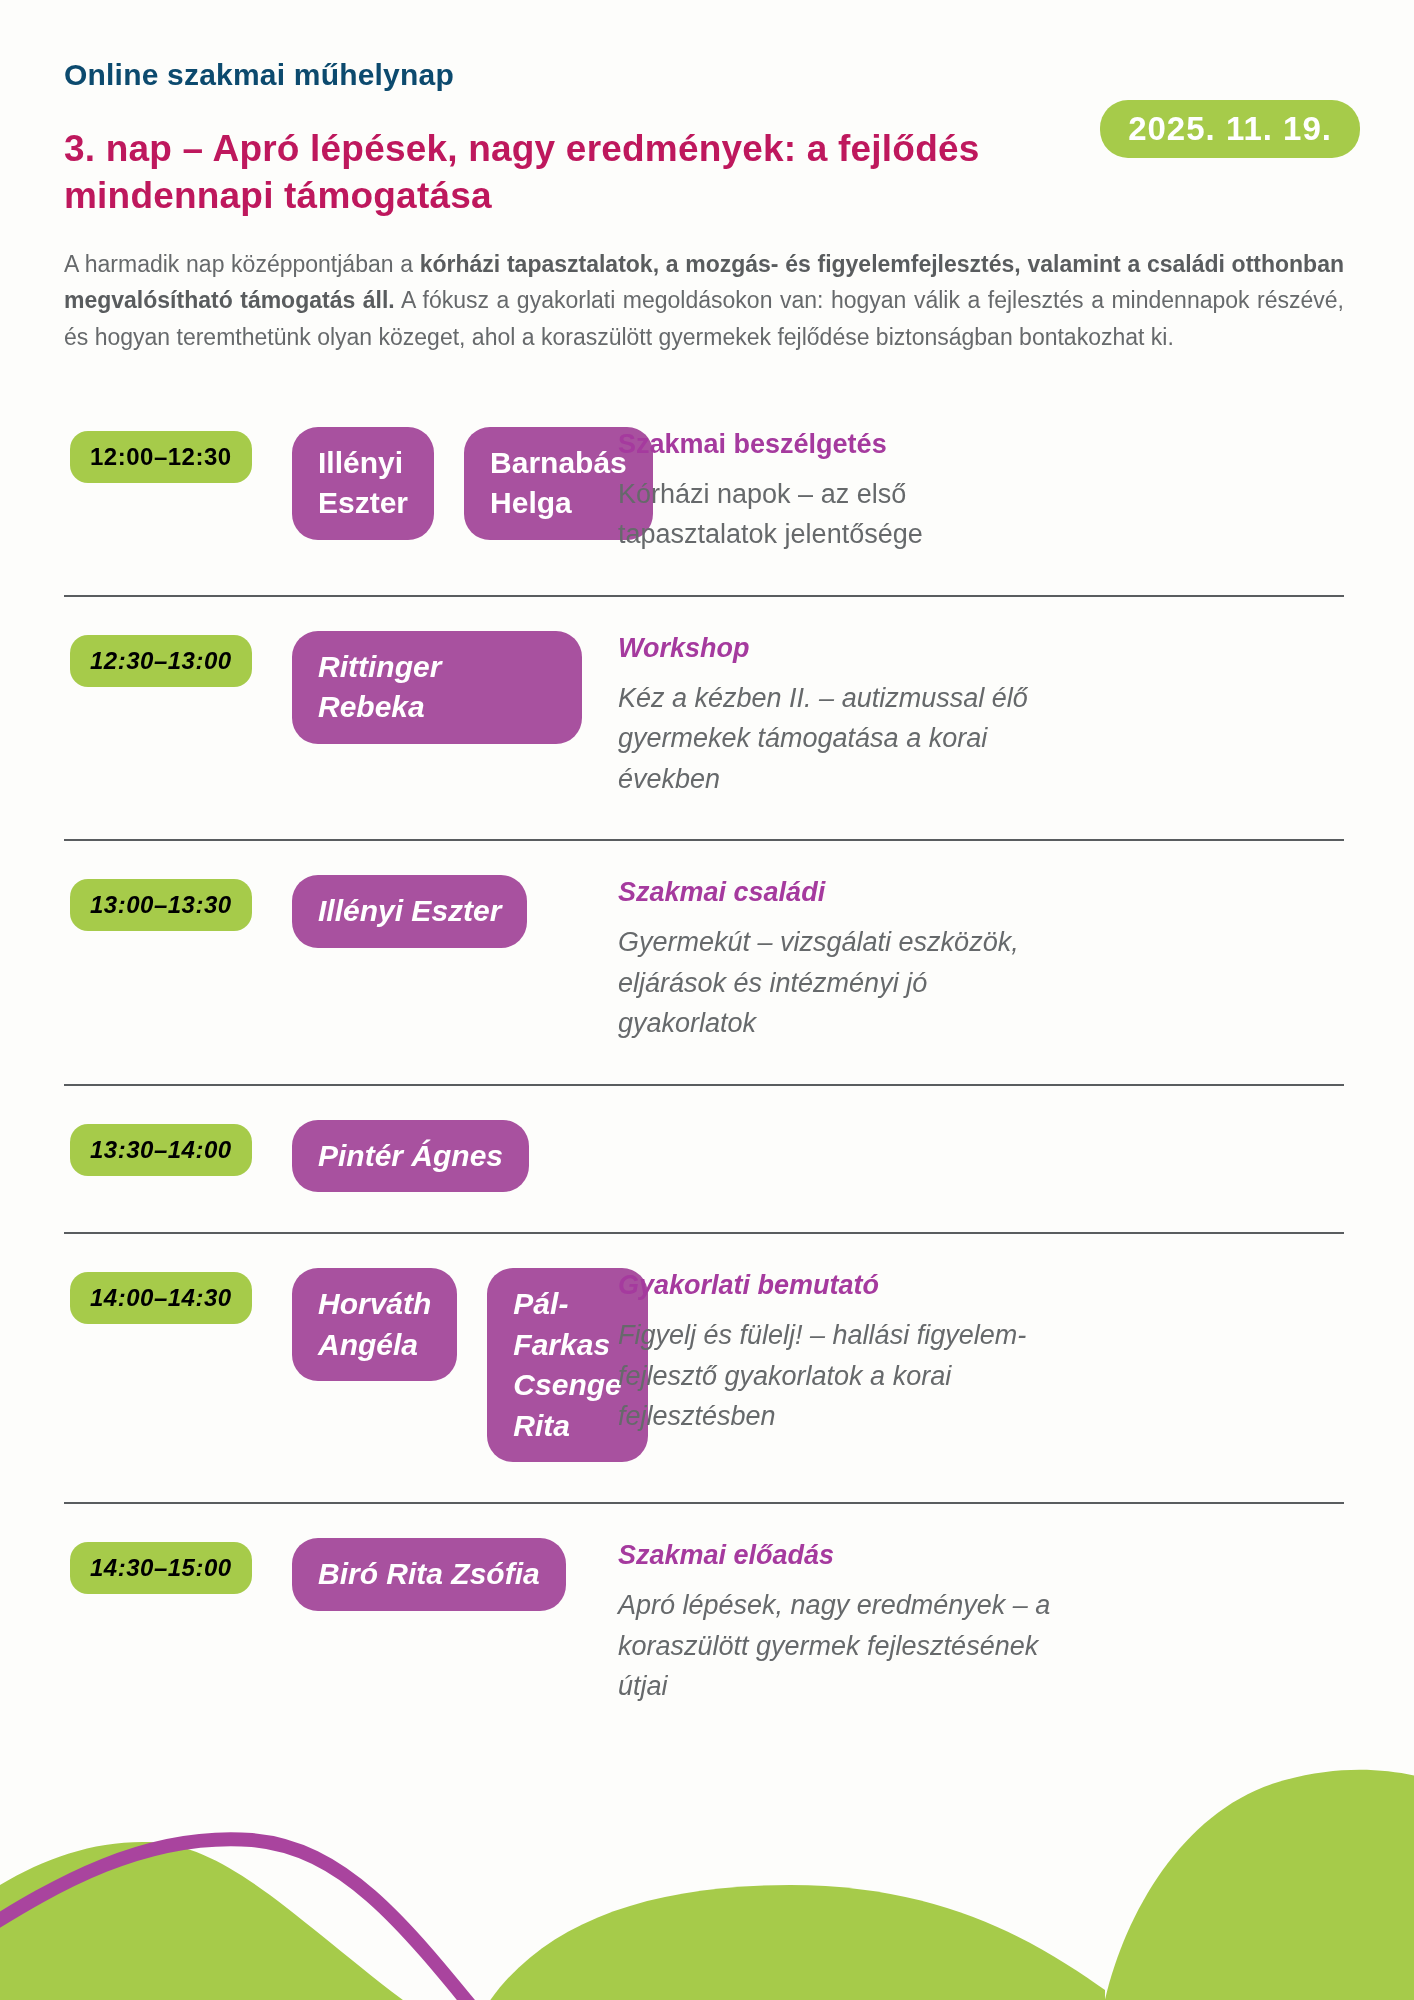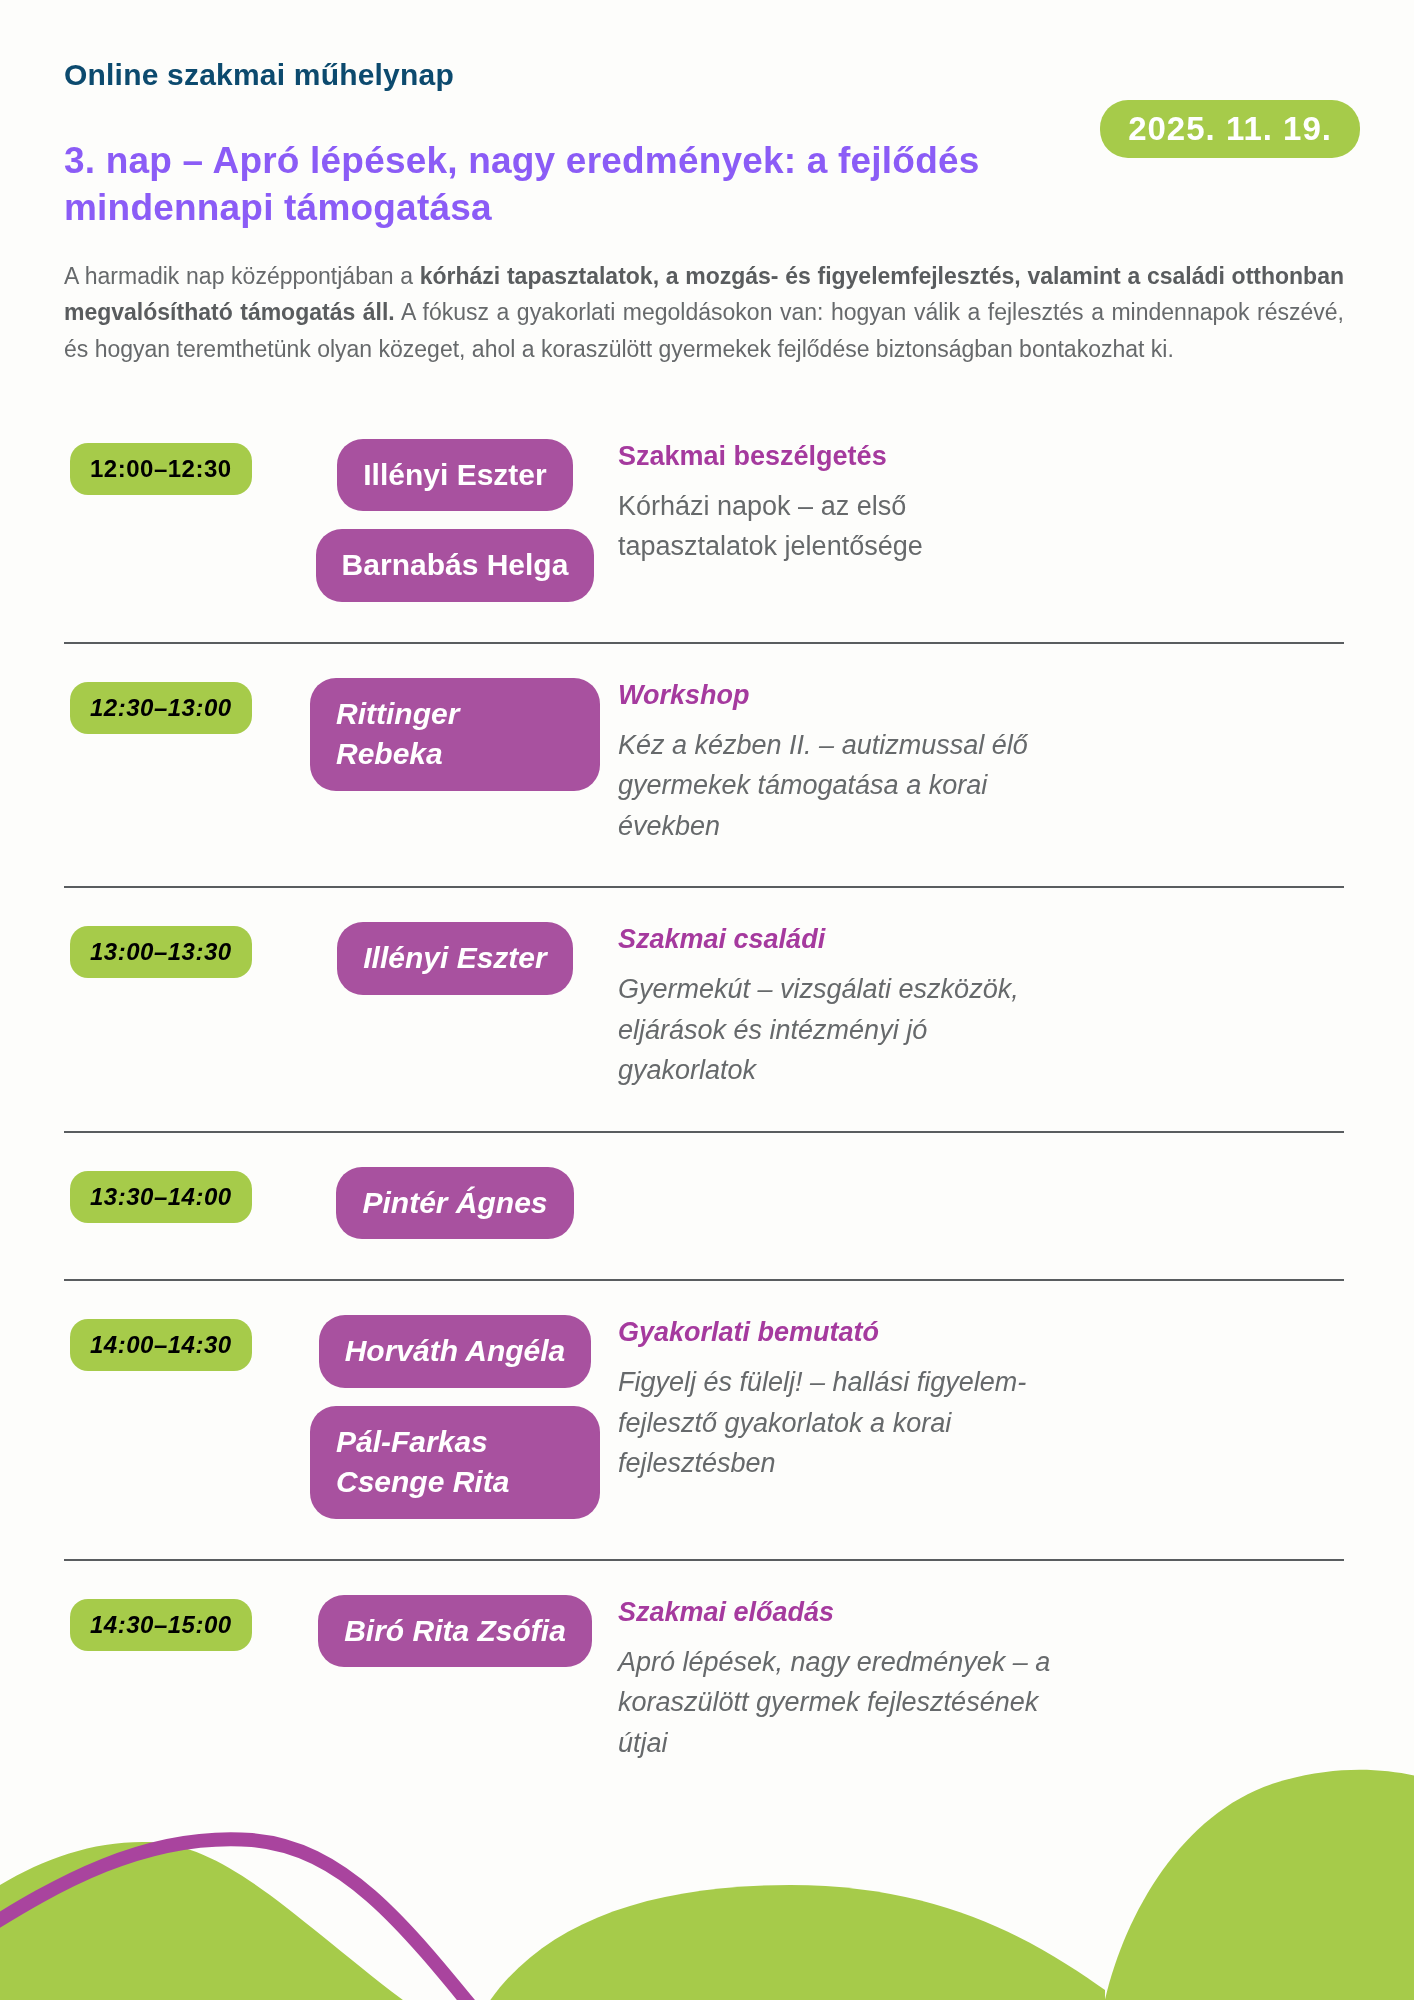--- a/index.html
+++ b/index.html
@@ -13,43 +13,43 @@
 
   .eyebrow{
     margin-top:58px;font-size:30px;font-weight:bold;color:#0c4a6e;letter-spacing:.2px;
   }
   .date-badge{
     position:absolute;top:42px;right:54px;
     background:#a6cb4a;color:#ffffff;font-weight:bold;font-size:33px;
     padding:10px 28px;border-radius:28px;letter-spacing:1px;
   }
   .page-title{
-    margin-top:46px;max-width:960px;
-    font-size:37px;font-weight:bold;color:#8b5cf6;line-height:1.27;letter-spacing:.2px;
+    margin-top:34px;max-width:960px;
+    font-size:37px;font-weight:bold;color:#be185d;line-height:1.27;letter-spacing:.2px;
   }
   .intro{
     margin-top:26px;font-size:23px;line-height:1.58;color:#66696b;
     text-align:justify;
   }
   .intro b{color:#595c5e;}
 
   .schedule{margin-top:38px;}
   .row{
     display:flex;align-items:flex-start;
     padding:34px 6px 40px 6px;
   }
   .row + .row{border-top:2px solid #595d5f;font-style:italic;}
 
   .col-time{width:222px;flex:none;padding-top:4px;}
   .time-badge{
     display:inline-block;background:#a6cb4a;color:#000000;
     font-weight:bold;font-size:24px;letter-spacing:.5px;
     padding:12px 20px;border-radius:18px;white-space:nowrap;
   }
-  .col-speakers{width:326px;flex:none;display:flex;flex-direction:column;align-items:center;gap:18px;}
+  .col-speakers{width:326px;flex:none;display:flex;flex-direction:row;align-items:flex-start;gap:30px;}
   .speaker-badge{
     display:inline-block;background:#a8519f;color:#ffffff;
     font-weight:bold;font-size:30px;line-height:1.35;
     padding:16px 26px;border-radius:26px;max-width:238px;text-align:left;
   }
   .col-session{flex:1;min-width:0;padding-top:2px;}
   .session-type{
     color:#a53a9e;font-weight:bold;font-size:27px;margin:0 0 14px 0;
   }
   .session-title{

